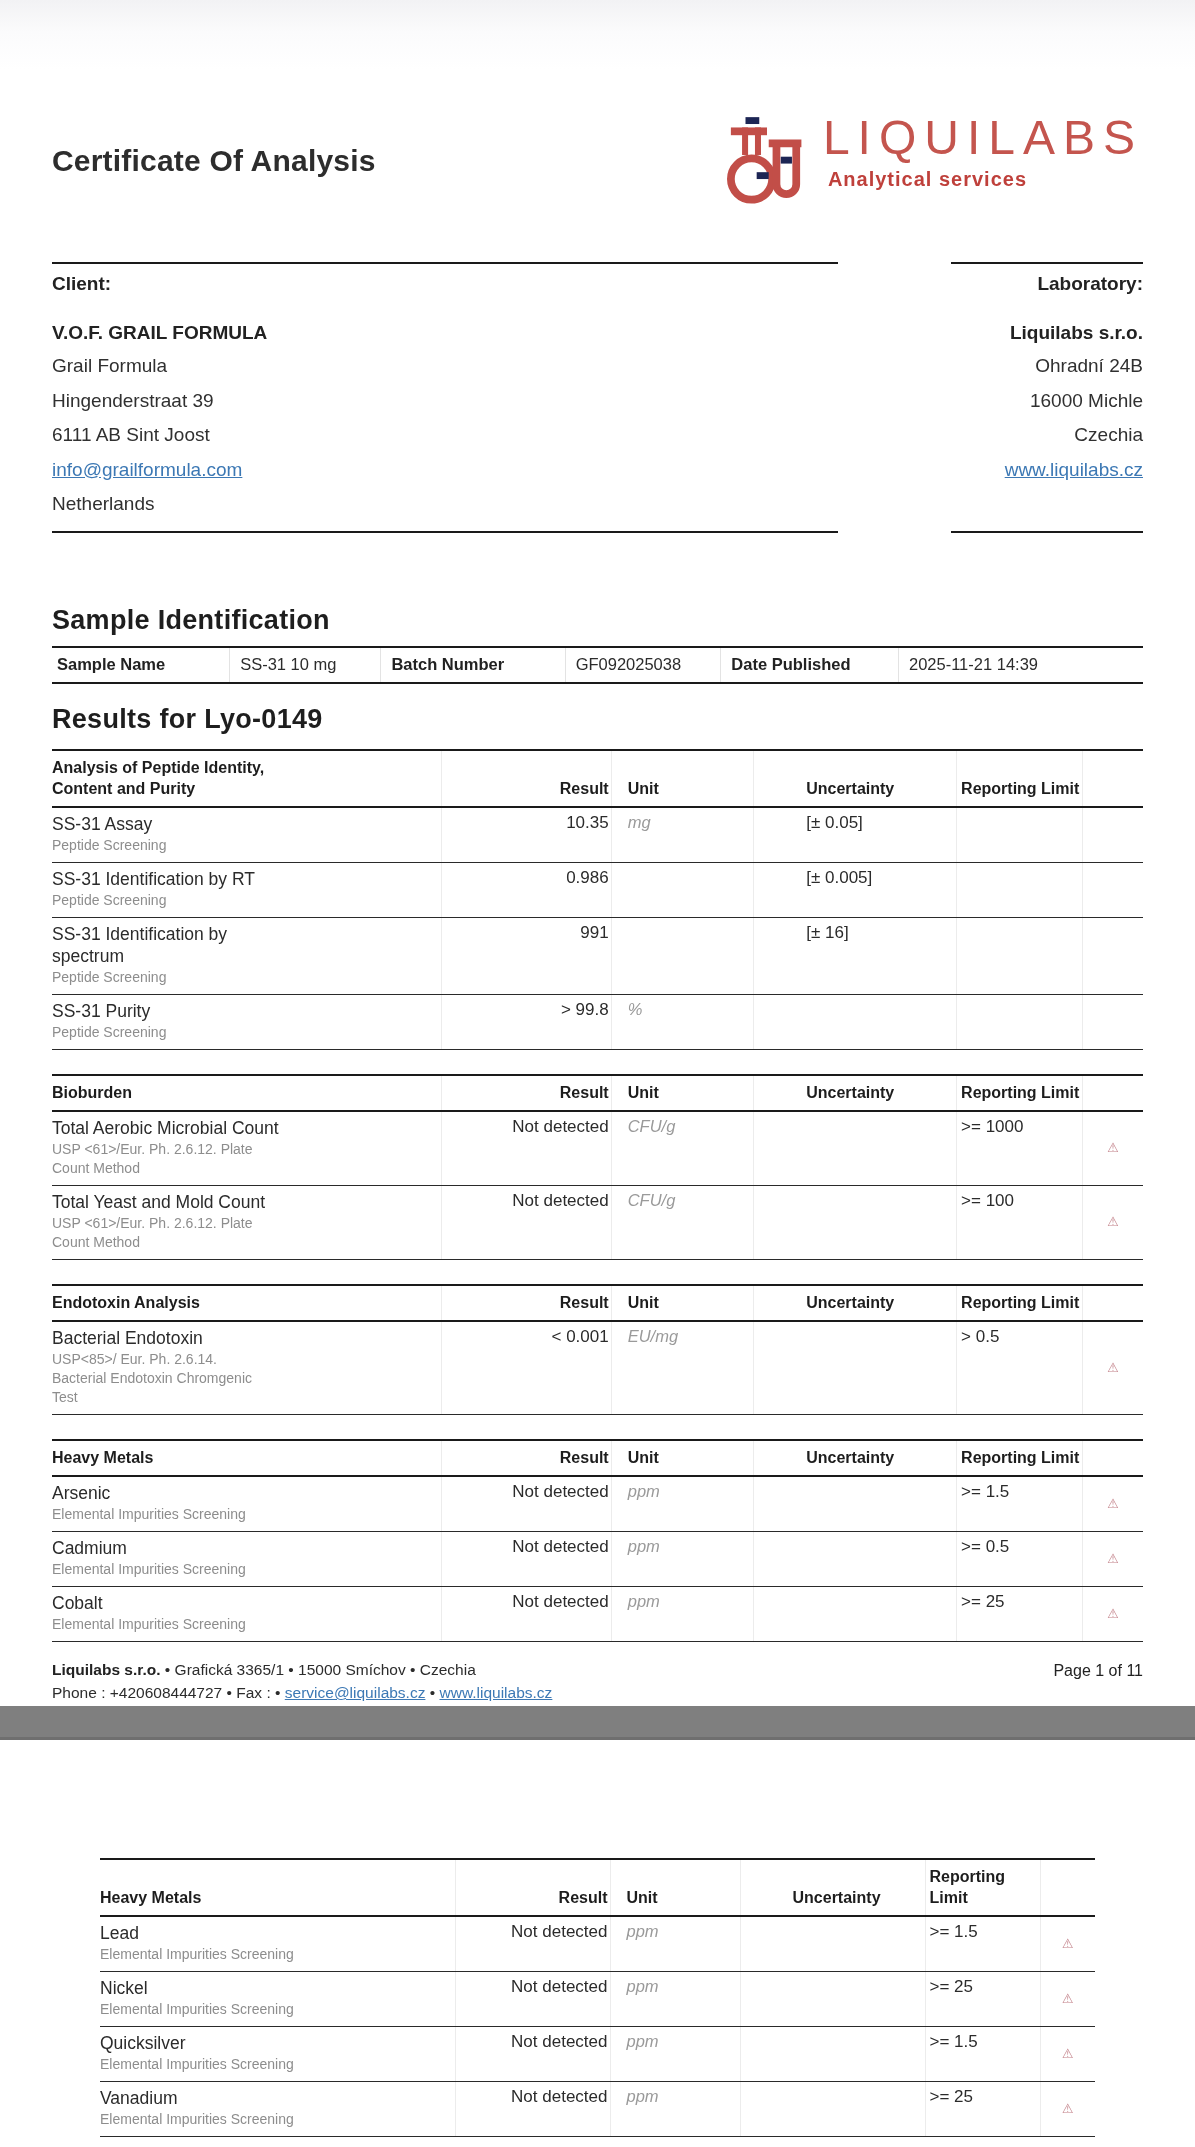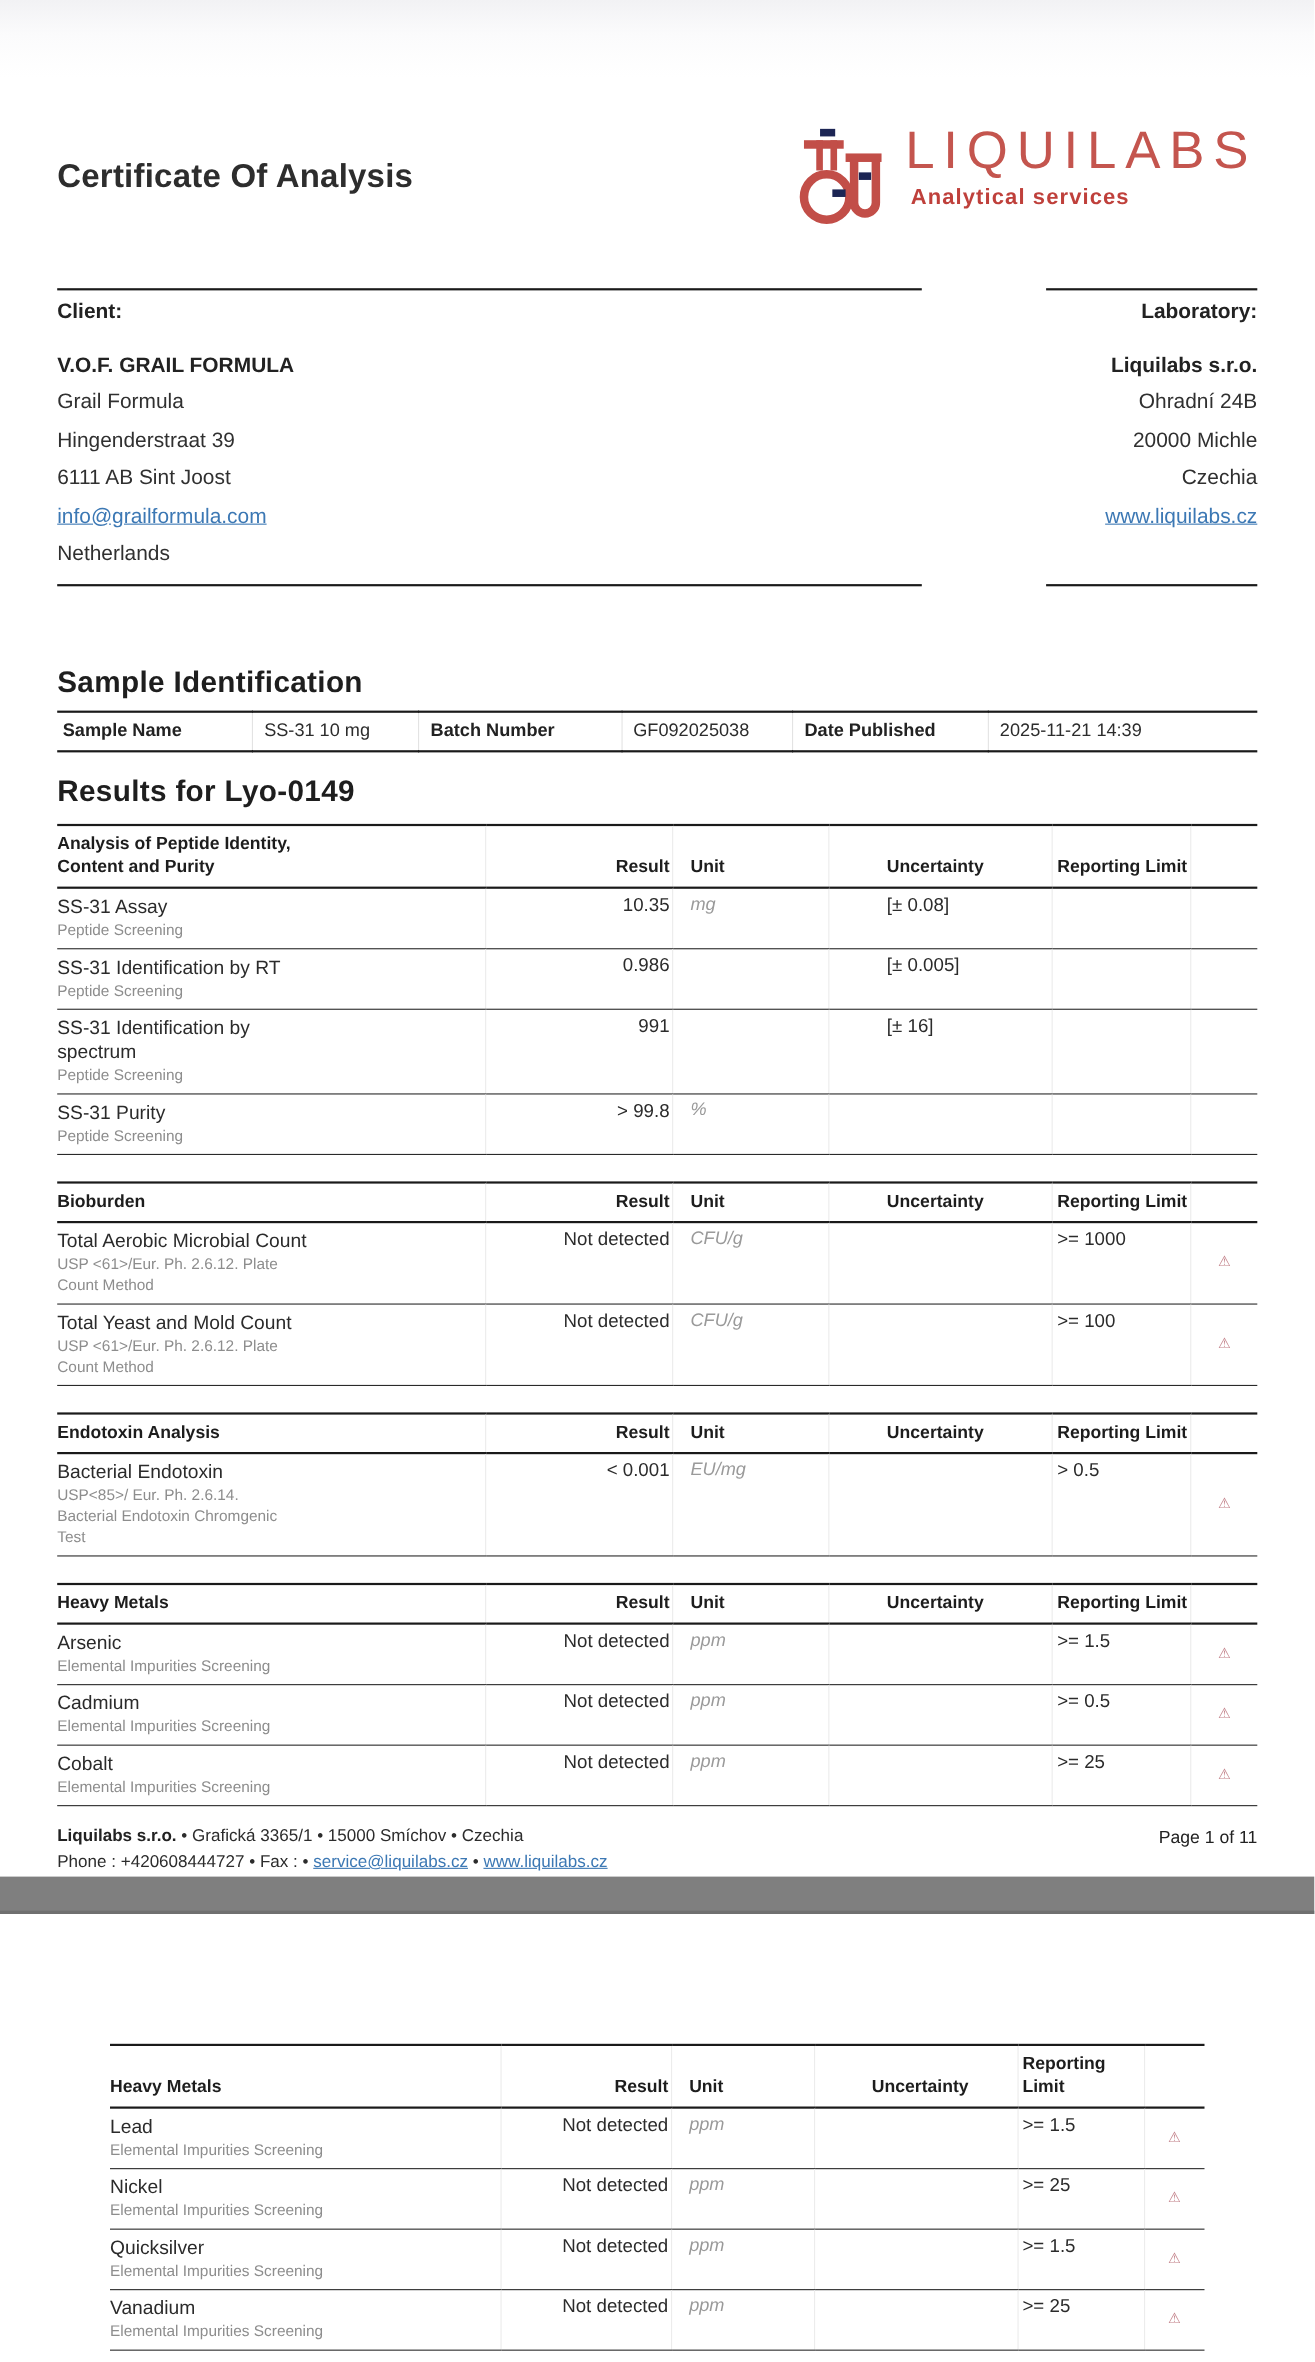--- a/index.html
+++ b/index.html
@@ -107,21 +107,21 @@
       <div class="addr">Grail Formula</div>
       <div class="addr">Hingenderstraat 39</div>
       <div class="addr">6111 AB Sint Joost</div>
       <div class="addr"><a class="link" href="#">info@grailformula.com</a></div>
       <div class="addr">Netherlands</div>
     </div>
     <div class="party party-right">
       <div class="party-heading">Laboratory:</div>
       <div class="party-name">Liquilabs s.r.o.</div>
       <div class="addr">Ohradní 24B</div>
-      <div class="addr">20000 Michle</div>
+      <div class="addr">16000 Michle</div>
       <div class="addr">Czechia</div>
       <div class="addr"><a class="link" href="#">www.liquilabs.cz</a></div>
     </div>
   </div>
 
   <h2 class="section-heading" id="sample-heading">Sample Identification</h2>
 
   <table class="sample-table">
     <colgroup>
         <col style="width:162px">
@@ -163,21 +163,21 @@
       <th class="c-limit">Reporting Limit</th>
       <th class="c-warn"></th>
     </tr>
     <tr>
       <td class="c-name">
             <div class="nm">SS-31 Assay</div>
             <div class="mth">Peptide Screening</div>
           </td>
       <td class="c-result">10.35</td>
       <td class="c-unit unit-val">mg</td>
-      <td class="c-unc">[± 0.08]</td>
+      <td class="c-unc">[± 0.05]</td>
       <td class="c-limit"></td>
       <td class="c-warn"></td>
     </tr>
     <tr>
       <td class="c-name">
             <div class="nm">SS-31 Identification by RT</div>
             <div class="mth">Peptide Screening</div>
           </td>
       <td class="c-result">0.986</td>
       <td class="c-unit unit-val"></td>

